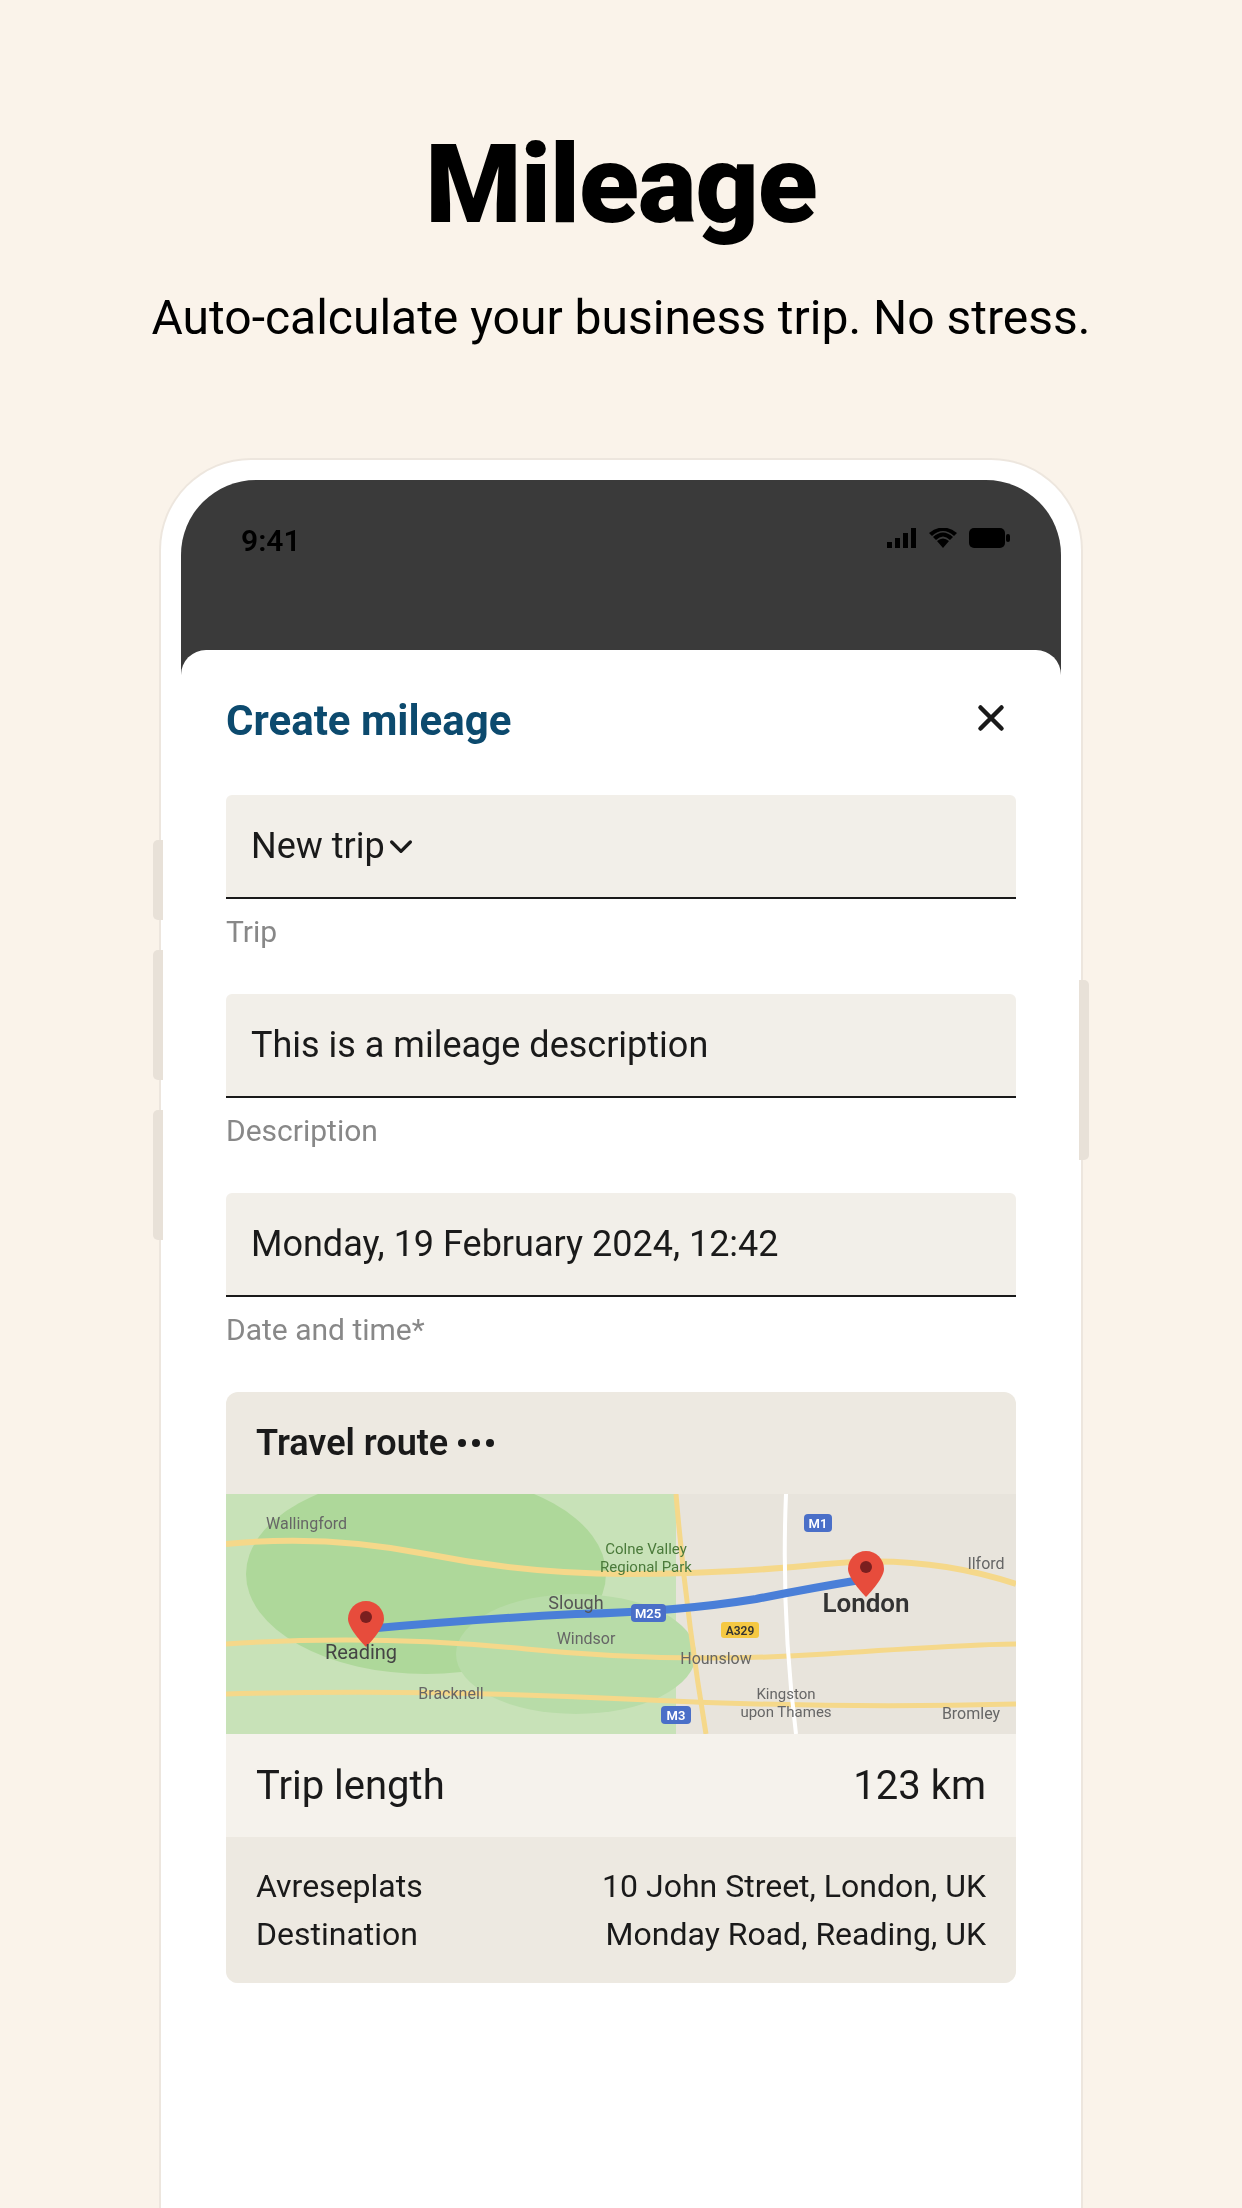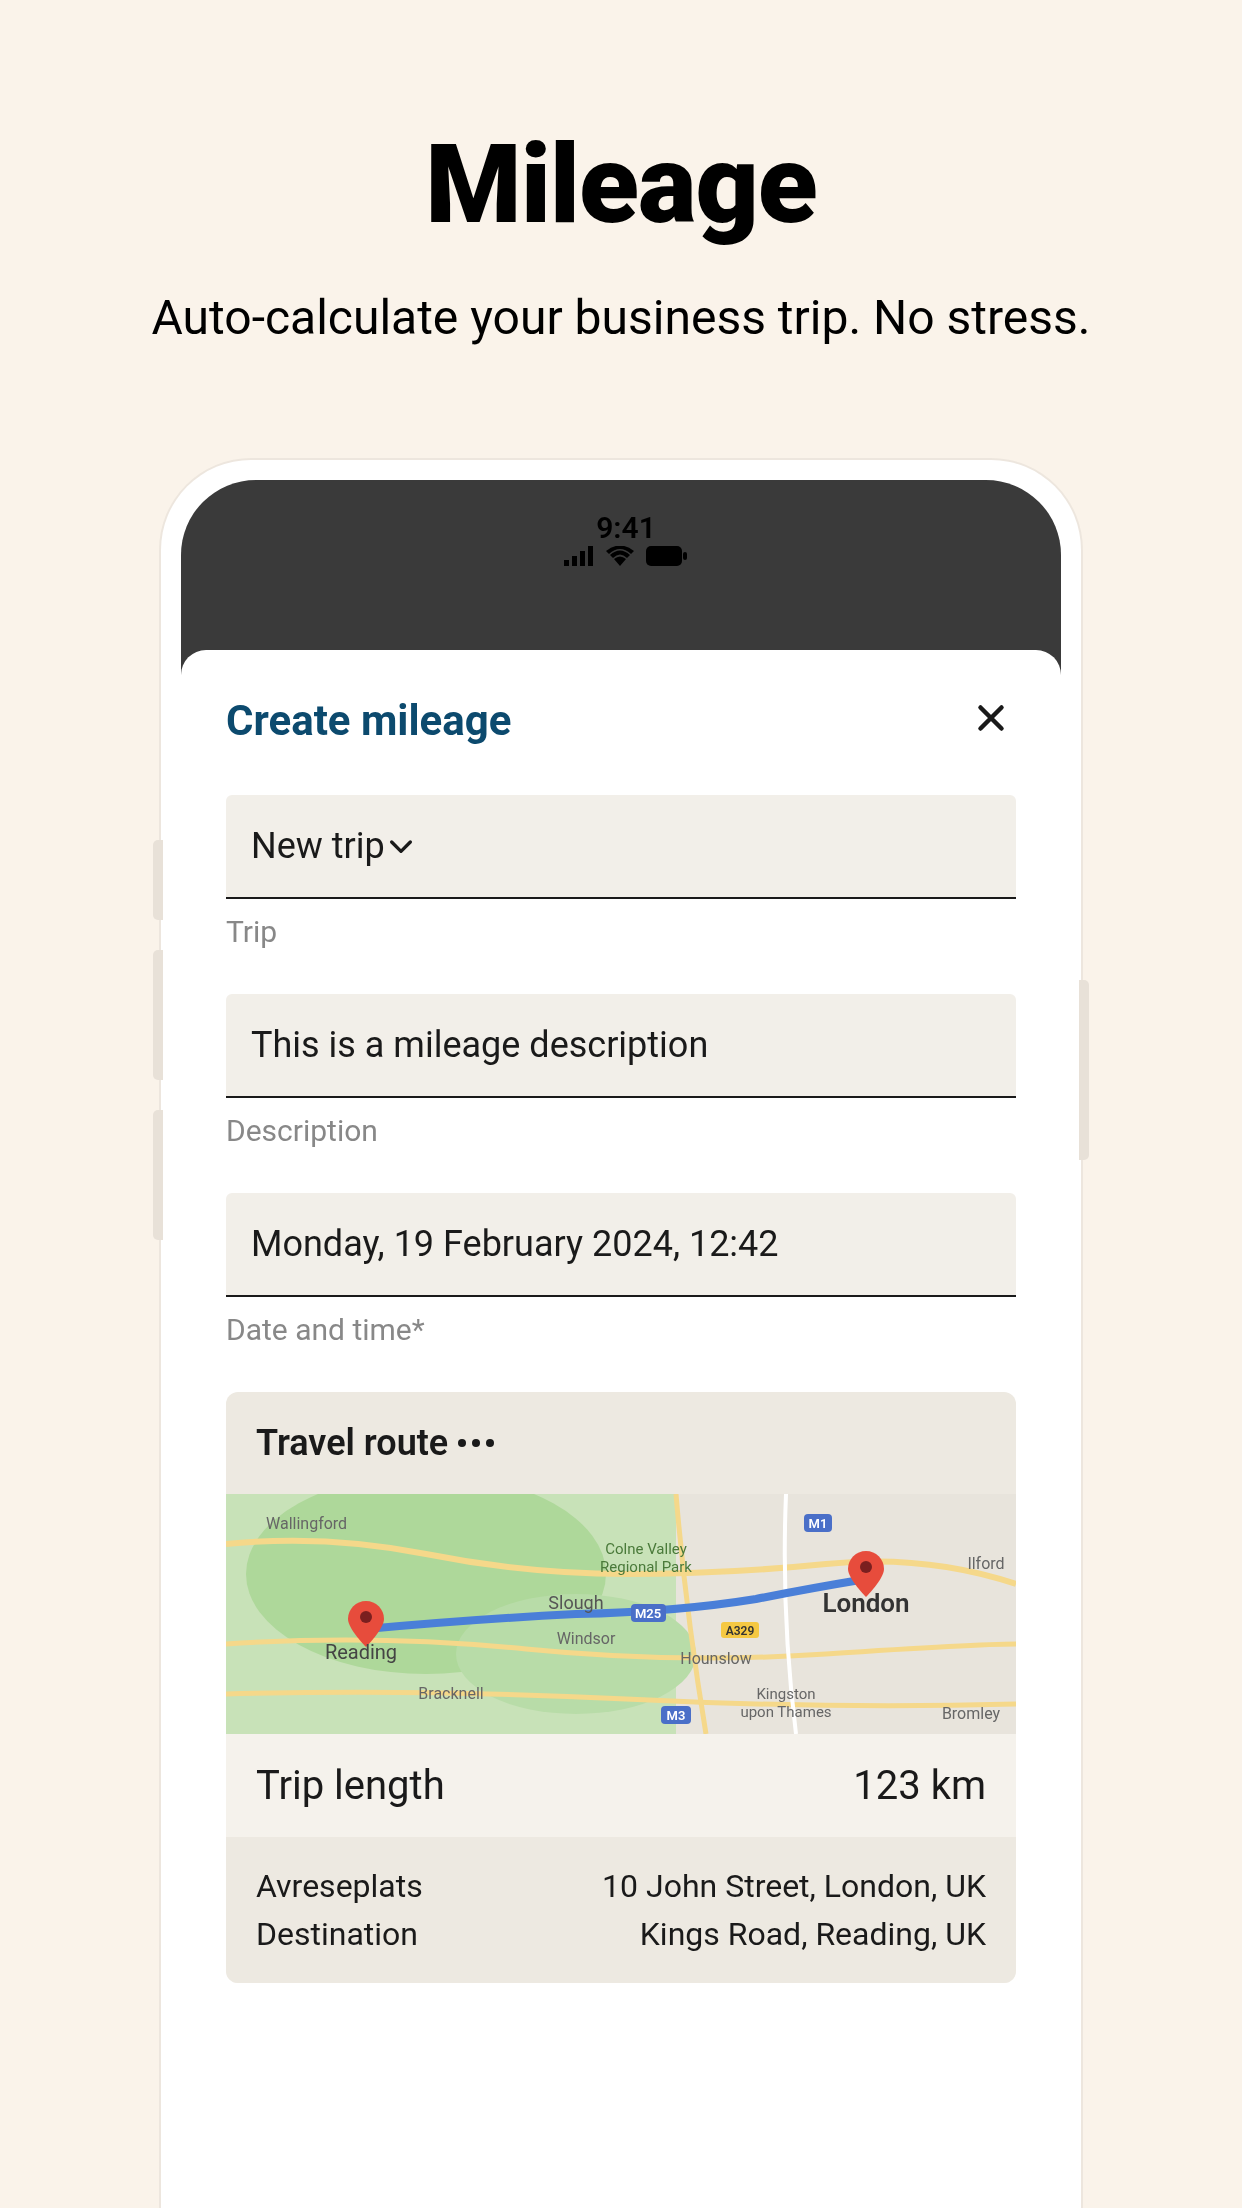--- a/index.html
+++ b/index.html
@@ -85,21 +85,20 @@
       border-radius: 75px;
       overflow: hidden;
       position: relative;
     }
     .status-bar {
       display: flex;
       justify-content: space-between;
       align-items: center;
       padding: 30px 50px 0 60px;
       height: 90px;
-      flex-direction: column;
     }
     .status-time {
       color: #000;
       font-size: 30px;
       font-weight: 600;
     }
     .status-icons {
       display: flex;
       gap: 12px;
       align-items: center;
@@ -377,21 +376,21 @@
           <span class="trip-info-label">Trip length</span>
           <span class="trip-info-value">123 km</span>
         </div>
         <div class="addresses">
           <div class="address-row">
             <span class="trip-info-label">Avreseplats</span>
             <span class="trip-info-value">10 John Street, London, UK</span>
           </div>
           <div class="address-row">
             <span class="trip-info-label">Destination</span>
-            <span class="trip-info-value">Kings Road, Reading, UK</span>
+            <span class="trip-info-value">Monday Road, Reading, UK</span>
           </div>
         </div>
       </div>
 
 
     </div>
   </div>
 </div>
 
 </body></html>

